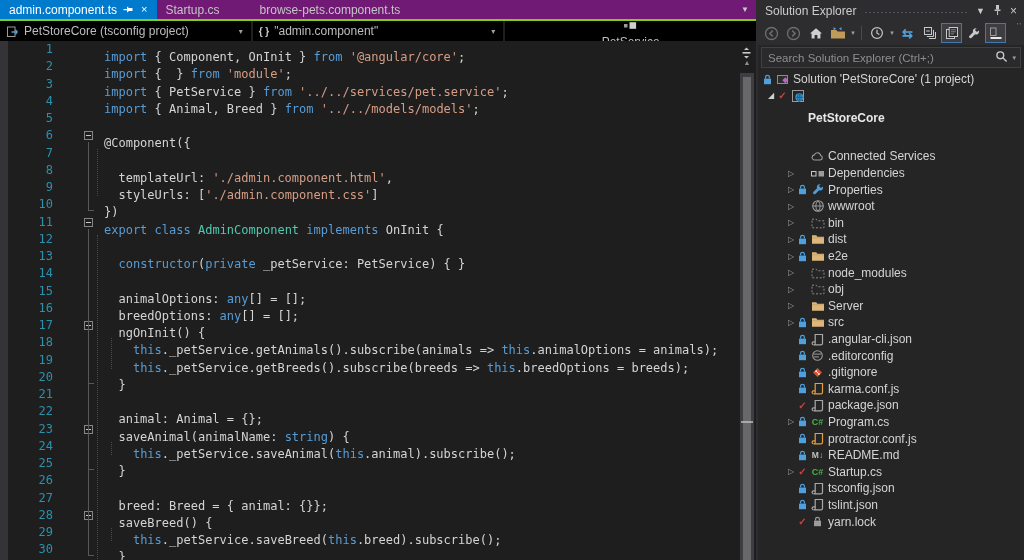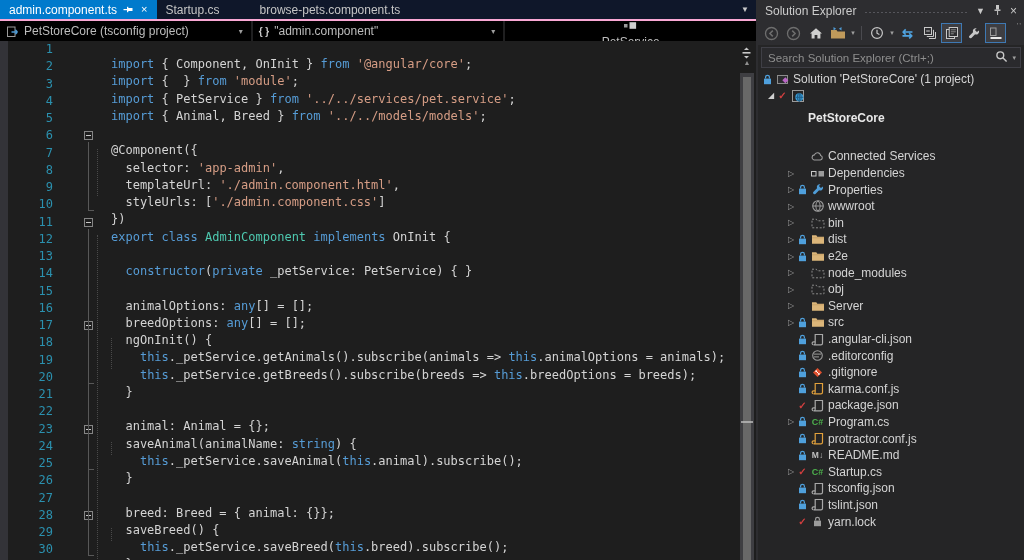--- a/index.html
+++ b/index.html
@@ -1,42 +1,42 @@
 <!DOCTYPE html>
 <html><head>
 <meta charset="utf-8">
 <style>
   html,body{margin:0;padding:0;background:#2D2D30;}
   .app{position:relative;width:1024px;height:560px;overflow:hidden;background:#2D2D30;
        font-family:"Liberation Sans",sans-serif;-webkit-font-smoothing:antialiased;}
   
   .editor-group{position:absolute;left:0;top:0;width:756px;height:560px;}
-  .tab-strip{position:absolute;left:0;top:0;width:756px;height:19px;background:#0f172a;
-             border-bottom:2px solid #f9a8d4;display:flex;align-items:stretch;}
+  .tab-strip{position:absolute;left:0;top:0;width:756px;height:19px;background:#701a75;
+             border-bottom:2px solid #84cc16;display:flex;align-items:stretch;}
   .tab{display:flex;align-items:center;gap:6px;padding:0 9px;font-size:12px;color:#C5C5C5;cursor:default;}
   .tab.active{background:#007ACC;color:#FFFFFF;}
   .tab.gap{margin-left:22px;}
   .tab .x{font-size:11px;line-height:11px;color:#FFFFFF;}
   .tab-caret{margin-left:auto;align-self:center;padding:0 7px;font-size:8px;color:#C8C8C8;}
   .navbar{position:absolute;left:0;top:21px;width:756px;height:20px;background:#000000;display:flex;}
   .nav-seg{flex:1;display:flex;align-items:center;gap:5px;padding:0 6px;border-right:2px solid #1F1F20;overflow:hidden;}
   .nav-seg:last-child{border-right:none;flex-direction:column;}
   .nav-seg .lbl{font-size:12px;color:#BDBDBD;white-space:nowrap;flex:1;}
   .nav-seg .caret{font-size:8px;color:#9E9E9E;padding-right:2px;}
   .editor{position:absolute;left:0;top:41px;width:756px;height:519px;background:#1E1E1E;overflow:hidden;}
   .margin-strip{position:absolute;left:0;top:0;bottom:0;width:8px;background:#333338;z-index:1;}
   .code-lines{position:absolute;left:0;top:0;right:18px;bottom:0;z-index:2;}
   .cl{height:17.25px;display:flex;white-space:pre;
       font-family:"DejaVu Sans Mono",monospace;font-size:12px;line-height:17.25px;}
   .ln{width:53px;text-align:right;color:#2B91AF;flex:none;}
   .foldcol{width:43px;flex:none;position:relative;}
   .foldbox{position:absolute;left:31px;top:4px;width:9px;height:9px;border:1px solid #858585;
            background:#1E1E1E;box-sizing:border-box;}
   .foldbox i{position:absolute;left:1px;top:3px;width:5px;height:1px;background:#C8C8C8;display:block;}
-  pre.code{margin:15px;font:inherit;}
+  pre.code{margin:8px;font:inherit;}
   .tok-k{color:#569CD6;} .tok-s{color:#D69D85;} .tok-t{color:#4EC9B0;} .tok-d{color:#D4D4D4;}
   .ov{position:absolute;z-index:1;}
   .fold-line{width:1px;background:#585858;}
   .fold-corner{height:1px;background:#585858;}
   .guide{width:0;border-left:1px dotted #4A4A4A;}
   
   .vscroll{position:absolute;right:1px;top:0;bottom:0;width:16px;z-index:3;}
   .vs-split{position:absolute;top:4px;left:3px;}
   .vs-up{position:absolute;top:18px;left:0;width:16px;text-align:center;font-size:7px;color:#909090;}
   .vs-track{position:absolute;top:32px;bottom:0;left:1px;right:1px;background:#3E3E42;}
@@ -132,21 +132,21 @@
       </div>
     <div class="editor">
       <div class="margin-strip"></div>
       <div class="code-lines" id="code-lines">
           <div class="cl"><span class="ln">1</span><span class="foldcol"></span><pre class="code"><span class="tok-k">import</span><span class="tok-d"> { Component, OnInit } </span><span class="tok-k">from</span><span class="tok-d"> </span><span class="tok-s">'@angular/core'</span><span class="tok-d">;</span></pre></div>
           <div class="cl"><span class="ln">2</span><span class="foldcol"></span><pre class="code"><span class="tok-k">import</span><span class="tok-d"> {  } </span><span class="tok-k">from</span><span class="tok-d"> </span><span class="tok-s">'module'</span><span class="tok-d">;</span></pre></div>
           <div class="cl"><span class="ln">3</span><span class="foldcol"></span><pre class="code"><span class="tok-k">import</span><span class="tok-d"> { PetService } </span><span class="tok-k">from</span><span class="tok-d"> </span><span class="tok-s">'../../services/pet.service'</span><span class="tok-d">;</span></pre></div>
           <div class="cl"><span class="ln">4</span><span class="foldcol"></span><pre class="code"><span class="tok-k">import</span><span class="tok-d"> { Animal, Breed } </span><span class="tok-k">from</span><span class="tok-d"> </span><span class="tok-s">'../../models/models'</span><span class="tok-d">;</span></pre></div>
           <div class="cl"><span class="ln">5</span><span class="foldcol"></span><pre class="code"></pre></div>
           <div class="cl"><span class="ln">6</span><span class="foldcol"><span class="foldbox"><i></i></span></span><pre class="code"><span class="tok-d">@Component({</span></pre></div>
-          <div class="cl"><span class="ln">7</span><span class="foldcol"></span><pre class="code"><span class="tok-d">  selector: </span><span class="tok-s">'app-admin'</span><span class="tok-d">,</span></pre></div>
+          <div class="cl"><span class="ln">7</span><span class="foldcol"></span></div>
           <div class="cl"><span class="ln">8</span><span class="foldcol"></span><pre class="code"><span class="tok-d">  templateUrl: </span><span class="tok-s">'./admin.component.html'</span><span class="tok-d">,</span></pre></div>
           <div class="cl"><span class="ln">9</span><span class="foldcol"></span><pre class="code"><span class="tok-d">  styleUrls: [</span><span class="tok-s">'./admin.component.css'</span><span class="tok-d">]</span></pre></div>
           <div class="cl"><span class="ln">10</span><span class="foldcol"></span><pre class="code"><span class="tok-d">})</span></pre></div>
           <div class="cl"><span class="ln">11</span><span class="foldcol"><span class="foldbox"><i></i></span></span><pre class="code"><span class="tok-k">export</span><span class="tok-d"> </span><span class="tok-k">class</span><span class="tok-d"> </span><span class="tok-t">AdminComponent</span><span class="tok-d"> </span><span class="tok-k">implements</span><span class="tok-d"> OnInit {</span></pre></div>
           <div class="cl"><span class="ln">12</span><span class="foldcol"></span><pre class="code"></pre></div>
           <div class="cl"><span class="ln">13</span><span class="foldcol"></span><pre class="code"><span class="tok-d">  </span><span class="tok-k">constructor</span><span class="tok-d">(</span><span class="tok-k">private</span><span class="tok-d"> _petService: PetService) { }</span></pre></div>
           <div class="cl"><span class="ln">14</span><span class="foldcol"></span><pre class="code"></pre></div>
           <div class="cl"><span class="ln">15</span><span class="foldcol"></span><pre class="code"><span class="tok-d">  animalOptions: </span><span class="tok-k">any</span><span class="tok-d">[] = [];</span></pre></div>
           <div class="cl"><span class="ln">16</span><span class="foldcol"></span><pre class="code"><span class="tok-d">  breedOptions: </span><span class="tok-k">any</span><span class="tok-d">[] = [];</span></pre></div>
           <div class="cl"><span class="ln">17</span><span class="foldcol"><span class="foldbox"><i></i></span></span><pre class="code"><span class="tok-d">  ngOnInit() {</span></pre></div>

